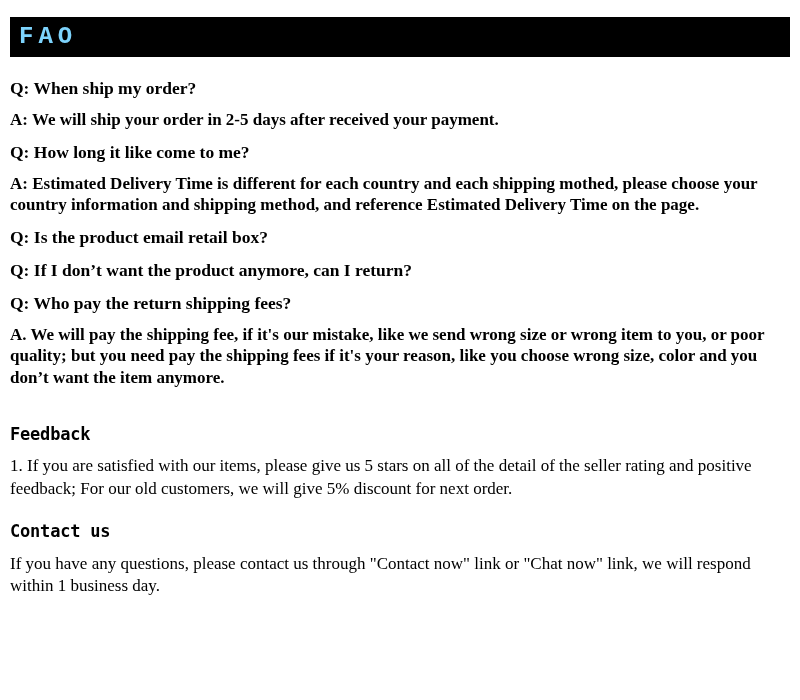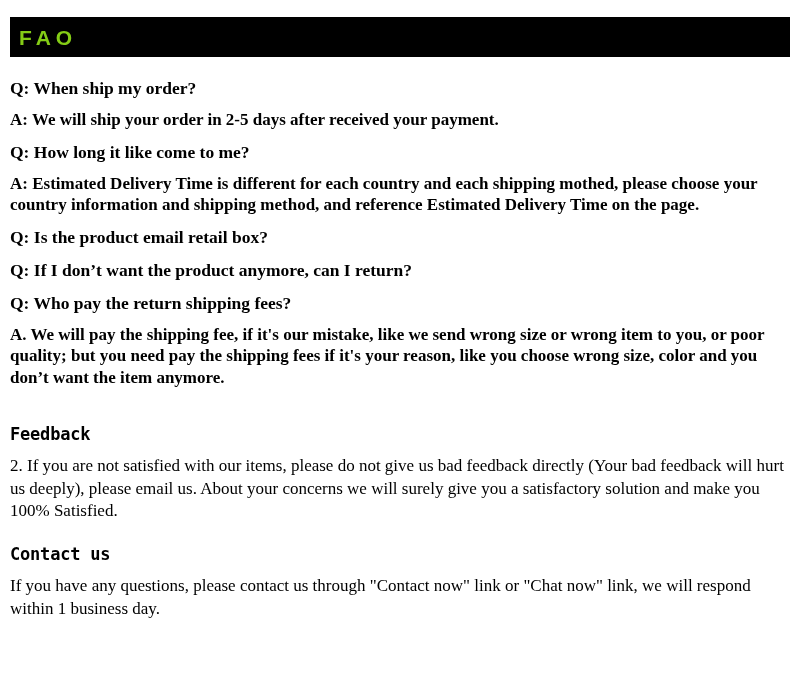--- a/index.html
+++ b/index.html
@@ -24,23 +24,23 @@
   .title-bar {
     background: #000000;
     height: 40px;
     margin-top: 17px;
     display: flex;
     align-items: center;
     padding-left: 9px;
     box-sizing: border-box;
   }
   .title-bar-text {
-    color: #84cc16;
-    font-family: Liberation Sans, sans-serif;
-    font-size: 21px;
+    color: #7dd3fc;
+    font-family: Liberation Mono, monospace;
+    font-size: 24px;
     font-weight: bold;
     letter-spacing: 5px;
     line-height: 1;
   }
   .faq-list {
     margin-top: 10px;
   }
   .qa-block {
     margin: 0;
   }
@@ -117,21 +117,21 @@
     <div class="qa-block">
       <p class="question">Q: Who pay the return shipping fees?</p>
       <p class="answer">A.  We will pay the shipping fee, if  it's our mistake, like we send wrong size or wrong item to you, or poor quality; but you need pay the shipping fees if  it's your reason, like you choose wrong size, color and you don’t want the item anymore.</p>
     </div>
 
   </div>
 
   <div class="section section-feedback">
     <p class="section-heading">Feedback</p>
     <div class="section-body">
-      <p class="para">2.  If you are not satisfied with our items, please do not give us bad feedback directly (Your bad feedback will hurt us deeply), please email us. About your concerns we will surely give you a satisfactory solution and make you 100% Satisfied.</p>
+      <p class="para">1.  If you are satisfied with our items, please give us 5 stars on all of the detail of the seller rating and positive feedback; For our old customers, we will give 5% discount for next order.</p>
     </div>
   </div>
 
   <div class="section section-contact">
     <p class="section-heading">Contact us</p>
     <div class="section-body">
       <p class="para">If you have any questions, please contact us through "Contact now" link or "Chat now" link, we will respond within 1 business day.</p>
     </div>
   </div>
 

